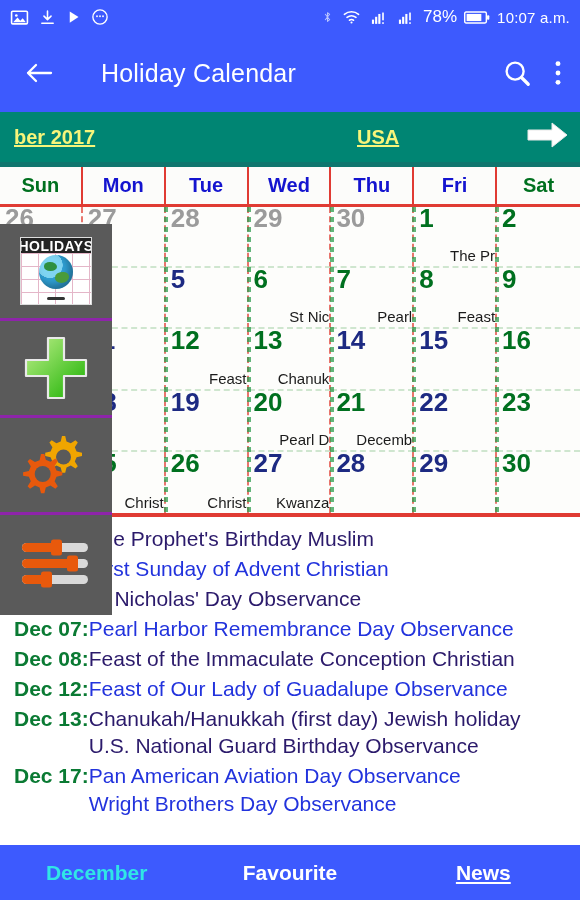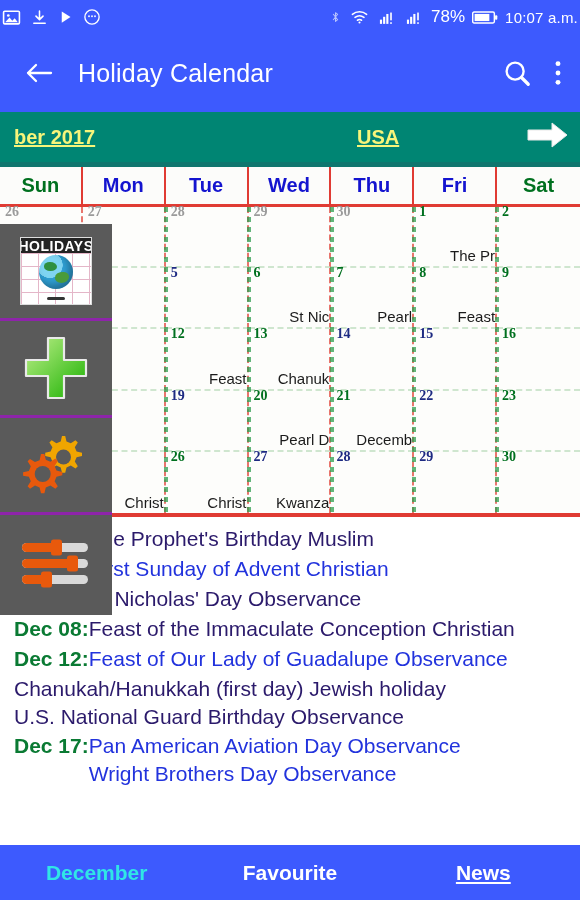--- a/index.html
+++ b/index.html
@@ -7,32 +7,32 @@
   body {
     font-family:"Liberation Sans", sans-serif;
     background:#ffffff;
     position:relative;
     overflow:hidden;
   }
 
   
   .statusbar {
     height:34px; background:#3d5afe; color:#fff;
-    display:flex; align-items:center; padding:0 2px;
+    display:flex; align-items:center; padding:0 10px;
   }
   .sb-left { display:flex; align-items:center; gap:10px; }
   .sb-right { margin-left:auto; display:flex; align-items:center; gap:7px; }
   .sb-ico { display:inline-flex; align-items:center; justify-content:center; }
   .sb-text { font-size:15px; letter-spacing:.2px; }
   .sb-pct { font-size:17px; }
 
   
   .appbar {
     height:78px; background:#3d5afe; color:#fff;
-    display:flex; align-items:center; padding:0 18px;
+    display:flex; align-items:center; padding:0 18px;gap:23px;
   }
   .appbar .back { width:42px; height:42px; display:flex; align-items:center; justify-content:center; cursor:pointer; }
   .appbar .title { font-size:25px; margin-left:18px; letter-spacing:.2px; }
   .appbar .actions { margin-left:auto; display:flex; align-items:center; gap:22px; }
   .appbar .actions > div { cursor:pointer; display:flex; align-items:center; justify-content:center; }
 
   
   .calwrap { position:relative; }
   .greenbar {
     height:50px; background:#008573;
@@ -70,21 +70,21 @@
   .grow { flex:1; display:flex; position:relative; }
   .gcell {
     flex:0 0 82.85px; position:relative;
     border-right:2px dashed #e8756c;
     border-bottom:2px dashed #cfe6cf;
   }
   .grow:last-child .gcell { border-bottom:none; }
   .gcell:last-child { border-right:none; }
   .gcell .dnum {
     position:absolute; top:-3px; left:5px;
-    font-size:14px; font-weight:bold; line-height:1.1;font-family:Liberation Serif, serif;
+    font-size:26px; font-weight:bold; line-height:1.1;
   }
   .dnum.gray  { color:#9b9b9b; }
   .dnum.green { color:#00701f; }
   .dnum.blue  { color:#1d2a82; }
   .gcell .ev {
     position:absolute; bottom:2px; left:3px; right:0; text-align:right;
     font-size:15px; color:#1b1b1b; white-space:nowrap; overflow:hidden;
   }
   
   .vline {
@@ -475,28 +475,33 @@
     </div>
     <div class="evrow">
       <div class="evdate">Dec 03:</div>
       <div class="evtext blue"><span>First Sunday of Advent Christian</span></div>
     </div>
     <div class="evrow">
       <div class="evdate">Dec 06:</div>
       <div class="evtext dark"><span>St Nicholas' Day Observance</span></div>
     </div>
     <div class="evrow">
+      <div class="evdate">Dec 07:</div>
+      <div class="evtext blue"><span>Pearl Harbor Remembrance Day Observance</span></div>
+    </div>
+    <div class="evrow">
       <div class="evdate">Dec 08:</div>
       <div class="evtext dark"><span>Feast of the Immaculate Conception Christian</span></div>
     </div>
     <div class="evrow">
       <div class="evdate">Dec 12:</div>
       <div class="evtext blue"><span>Feast of Our Lady of Guadalupe Observance</span></div>
     </div>
     <div class="evrow">
+      <div class="evdate">Dec 13:</div>
       <div class="evtext dark"><span>Chanukah/Hanukkah (first day) Jewish holiday</span><span class="l2">U.S. National Guard Birthday Observance</span></div>
     </div>
     <div class="evrow">
       <div class="evdate">Dec 17:</div>
       <div class="evtext blue"><span>Pan American Aviation Day Observance</span><span class="l2">Wright Brothers Day Observance</span></div>
     </div>
   </div>
 
 <div class="bottomnav">
     <div class="bn-item active">December</div>

